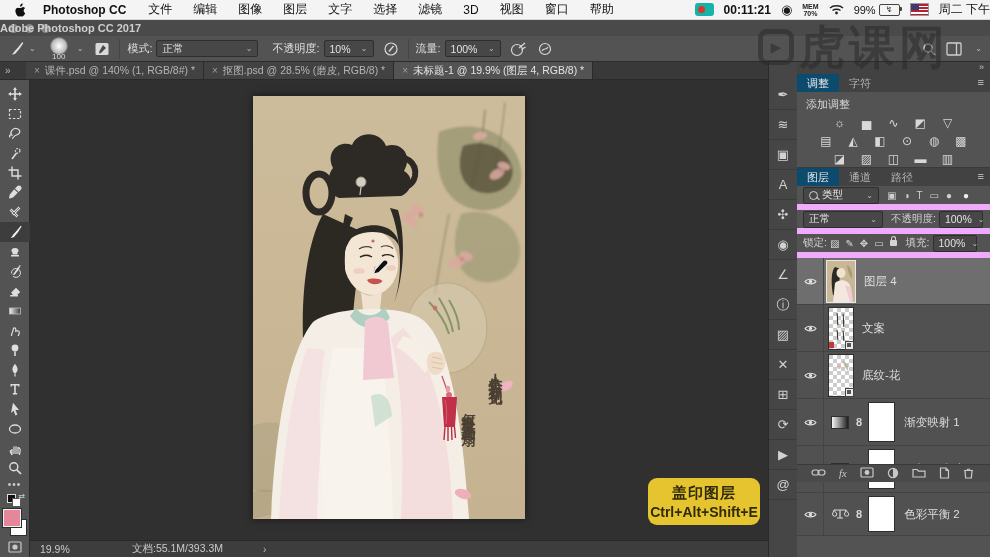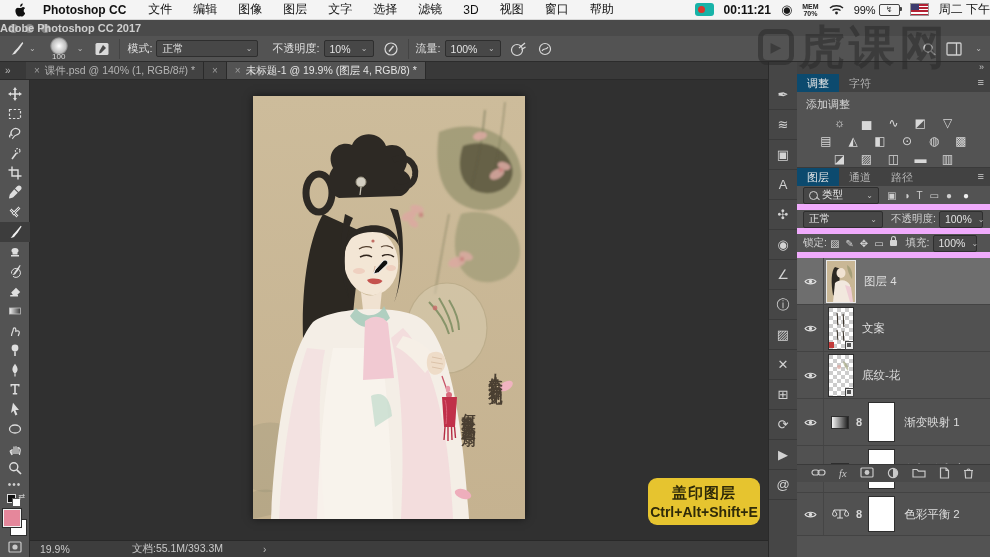--- a/index.html
+++ b/index.html
@@ -320,20 +320,21 @@
   </div>
 
   <div class="abs tabbar">
     <span class="tab-ovf">»</span>
     <span class="tab">
       <span class="x">×</span>
       <span>课件.psd @ 140% (1, RGB/8#) *</span>
     </span>
     <span class="tab">
       <span class="x">×</span>
+      <span>抠图.psd @ 28.5% (磨皮, RGB/8) *</span>
     </span>
     <span class="tab active">
       <span class="x">×</span>
       <span>未标题-1 @ 19.9% (图层 4, RGB/8) *</span>
     </span>
   </div>
 
   <div class="abs pasteboard"></div>
 
   <div class="abs toolbar">

